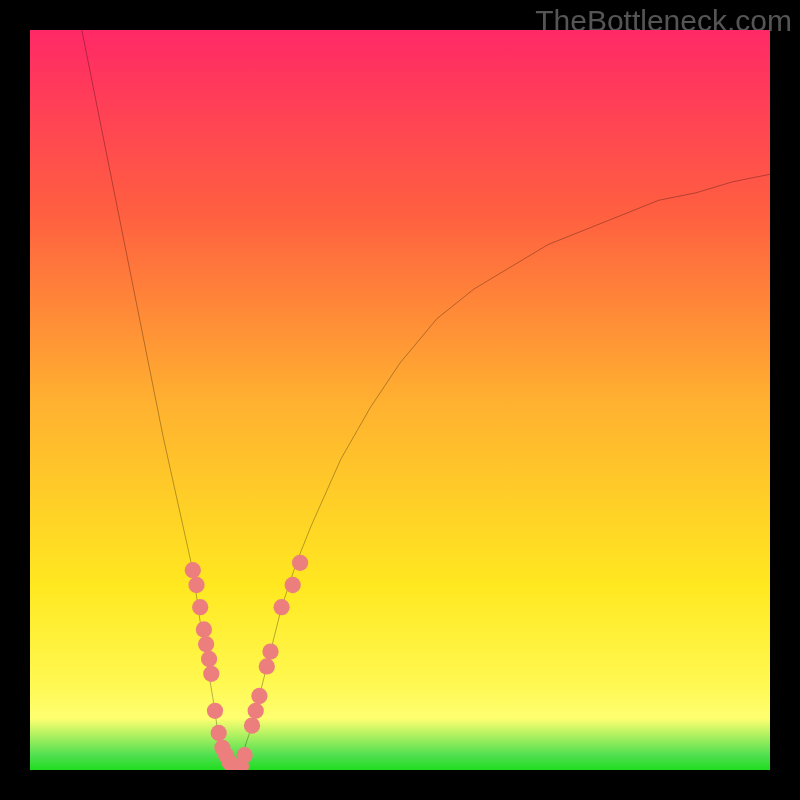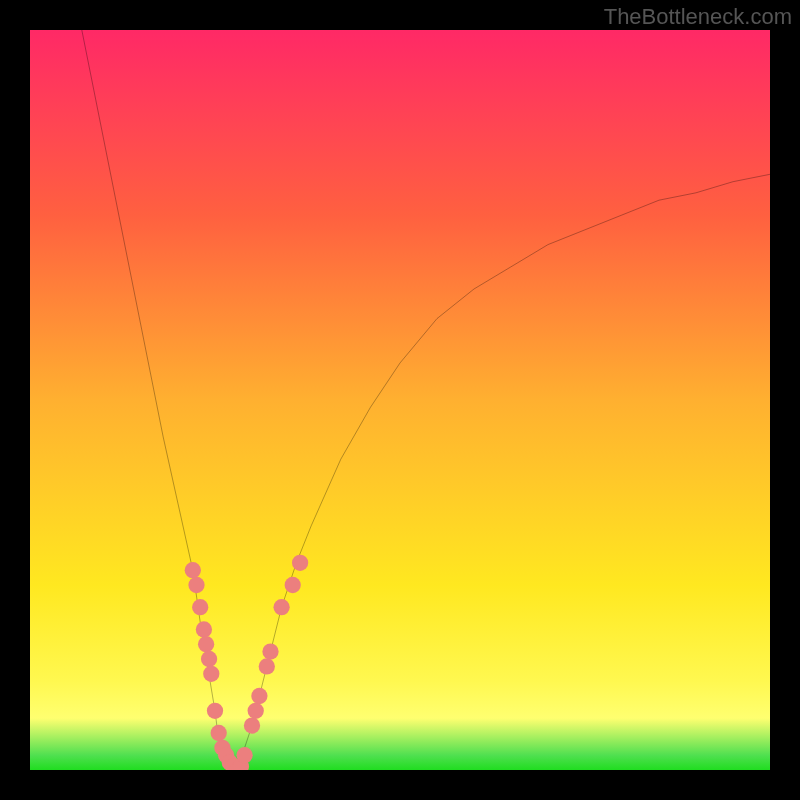--- a/index.html
+++ b/index.html
@@ -17,21 +17,21 @@
       top: 30px;
       width: 740px;
       height: 740px;
       background: linear-gradient(to bottom, #FF2966 0%, #FF6040 25%, #FFB030 50%, #FFE820 75%, #FFF850 88%, #FFFF70 93%, #50E050 98%, #20DD20 100%);
     }
     .attribution {
       position: absolute;
       top: 4px;
       right: 8px;
       color: #555;
-      font-size: 22px;
+      font-size: 30px;
       font-weight: normal;
       text-align: center;
     }
     svg.curve {
       position: absolute;
       left: 0;
       top: 0;
       width: 740px;
       height: 740px;
     }

